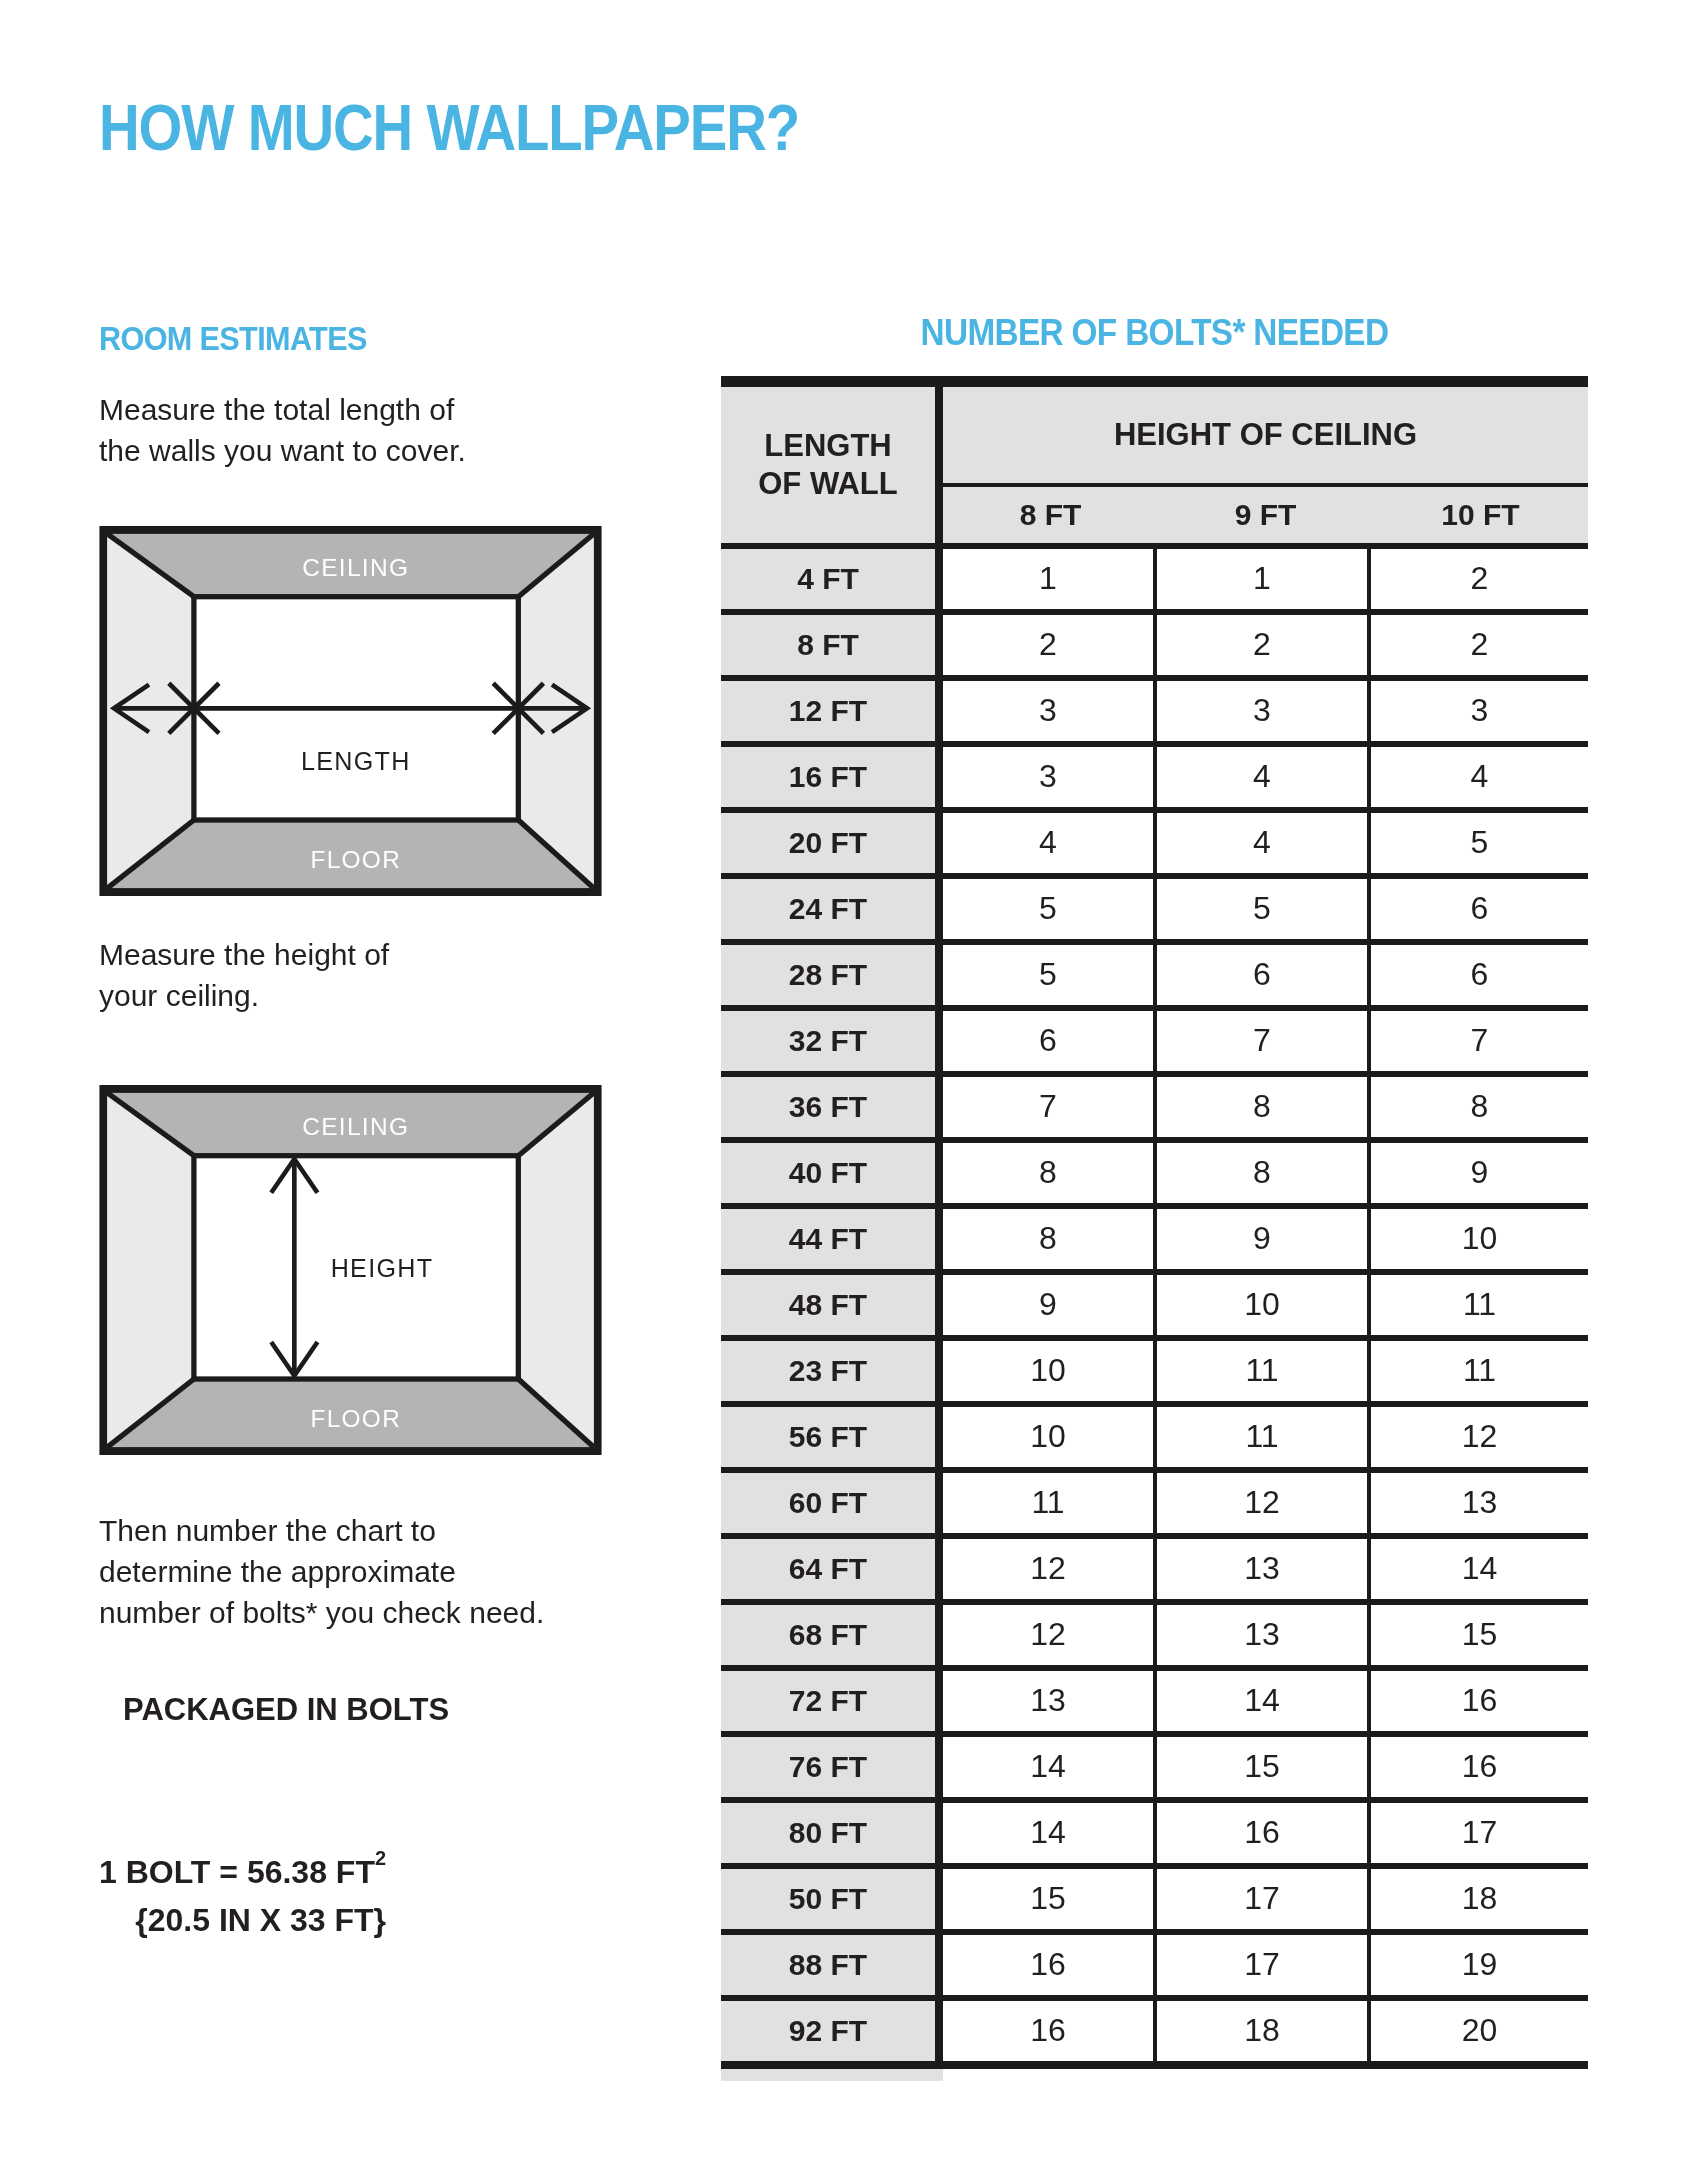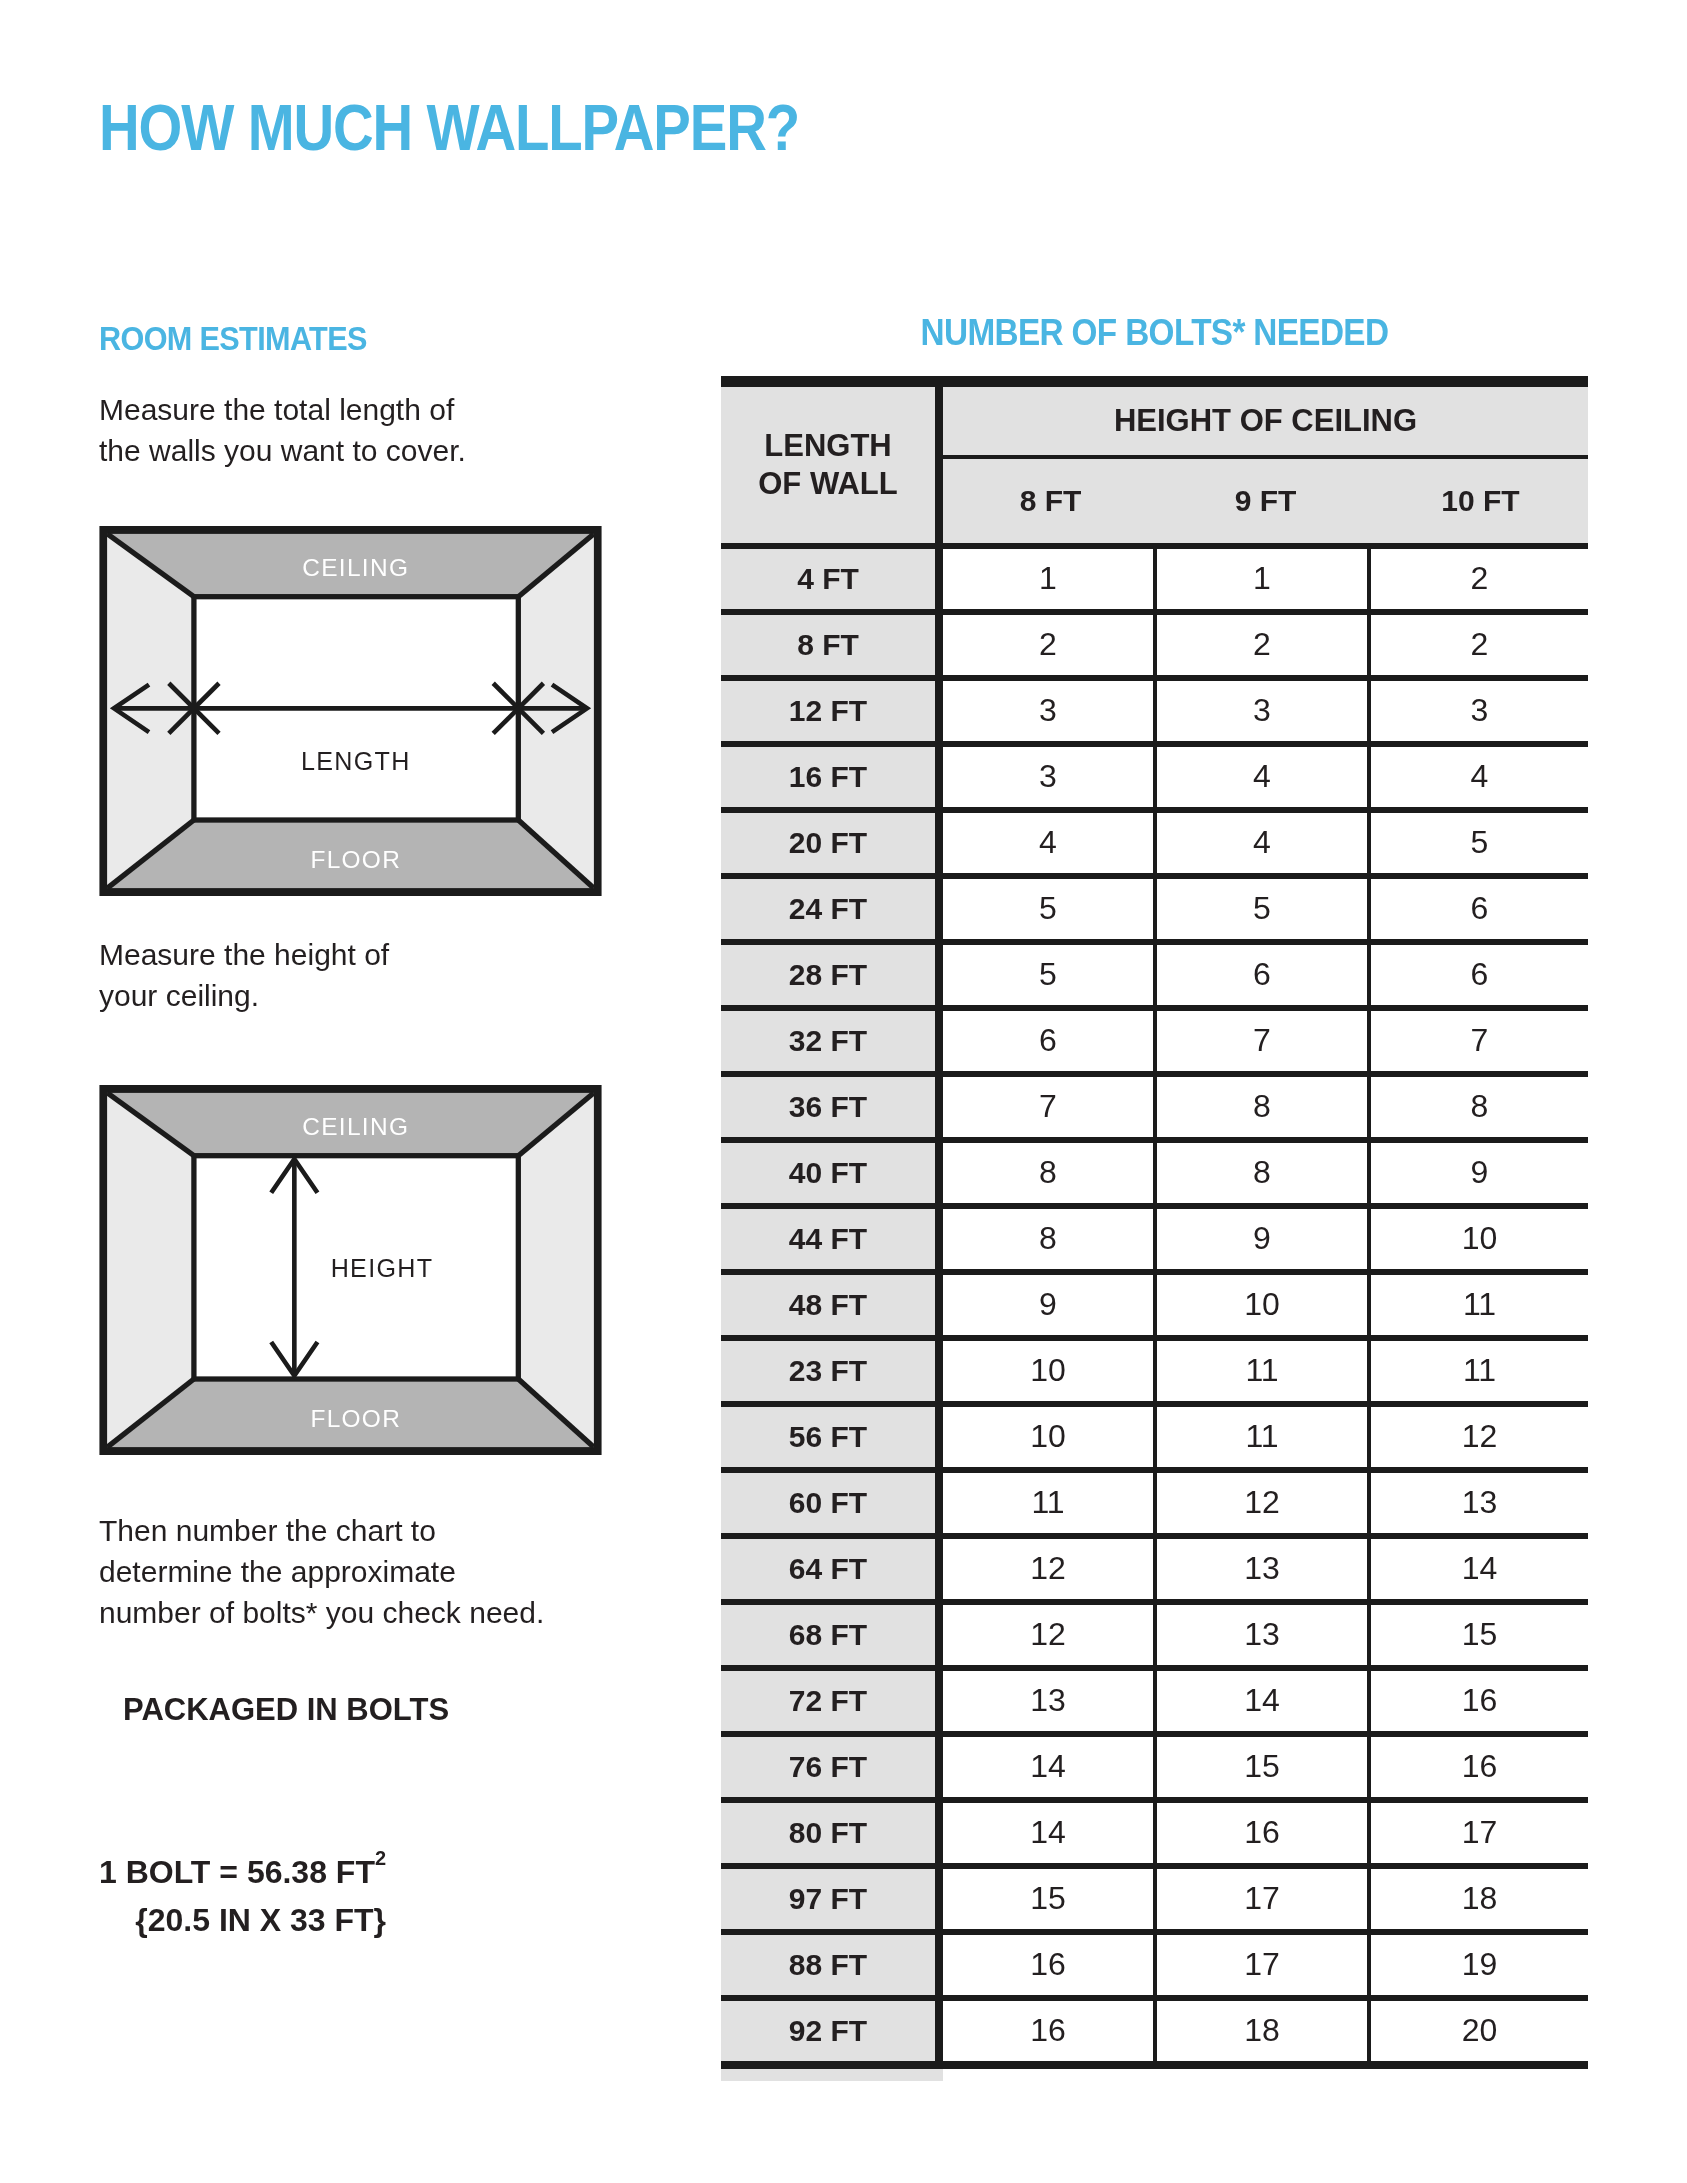--- a/index.html
+++ b/index.html
@@ -56,21 +56,21 @@
   .bolts-table{left:721px;top:376px;width:867px;position:absolute;}
   .tbar{width:100%;height:10.6px;background:var(--line);}
   .thead{display:grid;grid-template-columns:222px 1fr;background:var(--cellgray);height:156px;}
   .hleft{
     border-right:8px solid var(--line);
     display:flex;flex-direction:column;align-items:center;justify-content:center;
     font-size:31px;font-weight:bold;line-height:38px;text-align:center;
   }
   .hright{display:flex;flex-direction:column;}
   .span-head{
-    height:72px;display:flex;align-items:center;justify-content:center;
+    height:100px;display:flex;align-items:center;justify-content:center;
     font-size:31px;font-weight:bold;border-bottom:4px solid var(--line);text-align:right;
   }
   .heights{flex:1;display:grid;grid-template-columns:1fr 1fr 1fr;}
   .heights div{display:flex;align-items:center;justify-content:center;font-size:30px;font-weight:bold;}
   .trow{display:grid;grid-template-columns:222px 214px 214px 1fr;height:66px;border-top:6px solid var(--line);text-align:center;}
   .trow .lab{
     background:var(--cellgray);border-right:8px solid var(--line);
     display:flex;align-items:center;justify-content:center;
     font-size:30px;font-weight:bold;
   }
@@ -315,21 +315,21 @@
   </div>
 
   <div class="trow">
     <div class="lab">80 FT</div>
     <div class="val mid">14</div>
     <div class="val mid">16</div>
     <div class="val">17</div>
   </div>
 
   <div class="trow">
-    <div class="lab">97 FT</div>
+    <div class="lab">50 FT</div>
     <div class="val mid">15</div>
     <div class="val mid">17</div>
     <div class="val">18</div>
   </div>
 
   <div class="trow">
     <div class="lab">88 FT</div>
     <div class="val mid">16</div>
     <div class="val mid">17</div>
     <div class="val">19</div>

